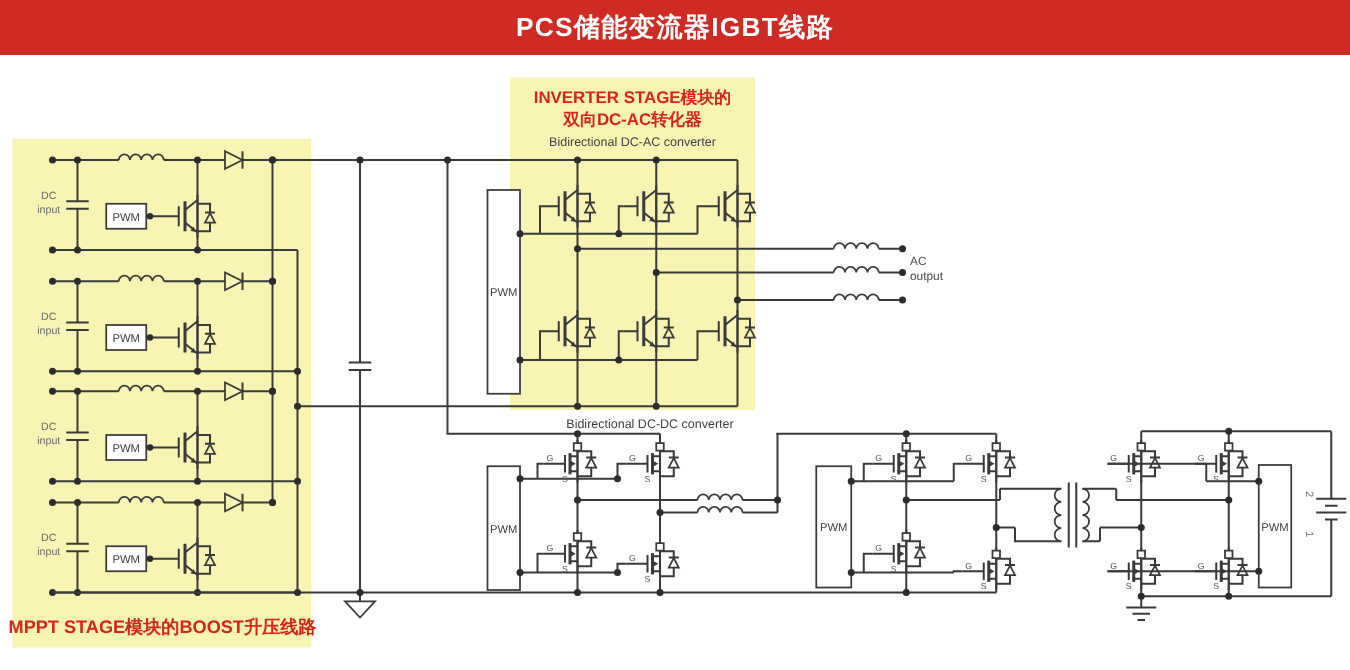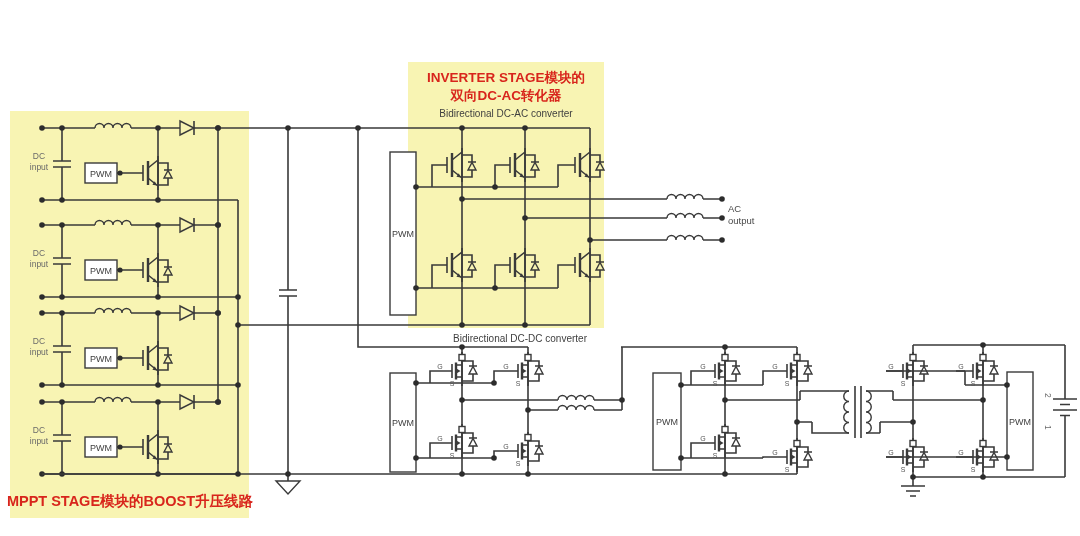--- a/index.html
+++ b/index.html
@@ -23,20 +23,23 @@
   .acl{fill:#4a4a4a;font-size:9.5px;}
   .redcap{fill:var(--caption-red,#d8251c);font-weight:bold;}
   .cap1{font-size:14.5px;}
   .cap2{font-size:13.5px;}
   .mid{text-anchor:middle;}
 </style>
 </head>
 <body>
 
 <div id="stage">
+  <div id="hdr">
+    <span class="t">PCS储能变流器IGBT线路</span>
+  </div>
 
   <svg width="1080" height="536" viewBox="0 0 1080 536">
     <defs>
 
       <g id="g-igbt">
         <path class="wire" d="M0,0 V34 M-15,17 H-26 M-10,12 L0,4 M-10,22 L0,30 M0,7 H10 V14 M0,29 H10 V22 M6,14 H14"></path>
         <path class="wire2" d="M-10,5 V29"></path>
         <path class="wire" d="M-15,9 V25"></path>
         <polygon class="arr" points="-1.2,29.4 -5.6,28.8 -3.2,25.2"></polygon>
         <polygon class="sym" points="6,22 14,22 10,14.5"></polygon>

